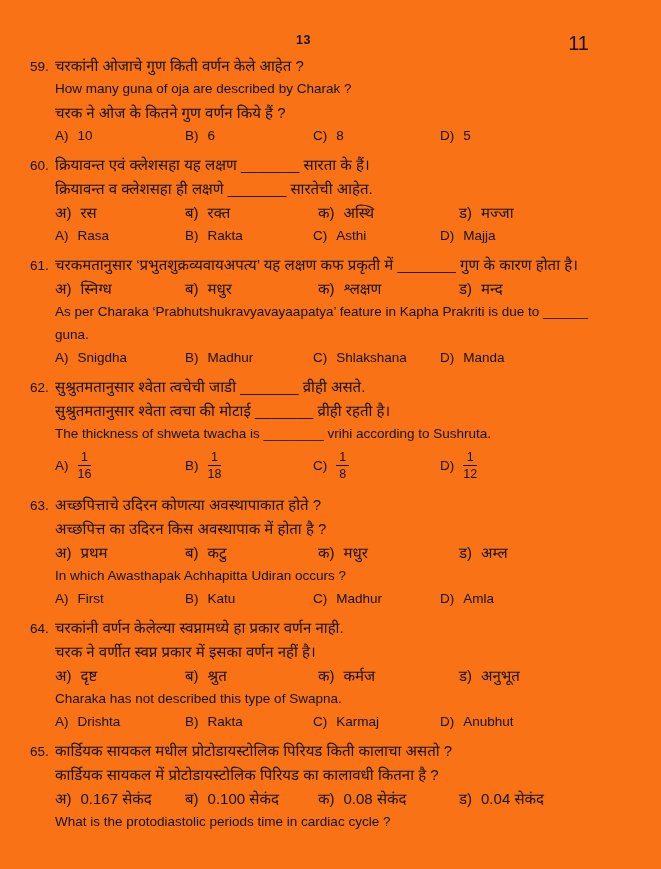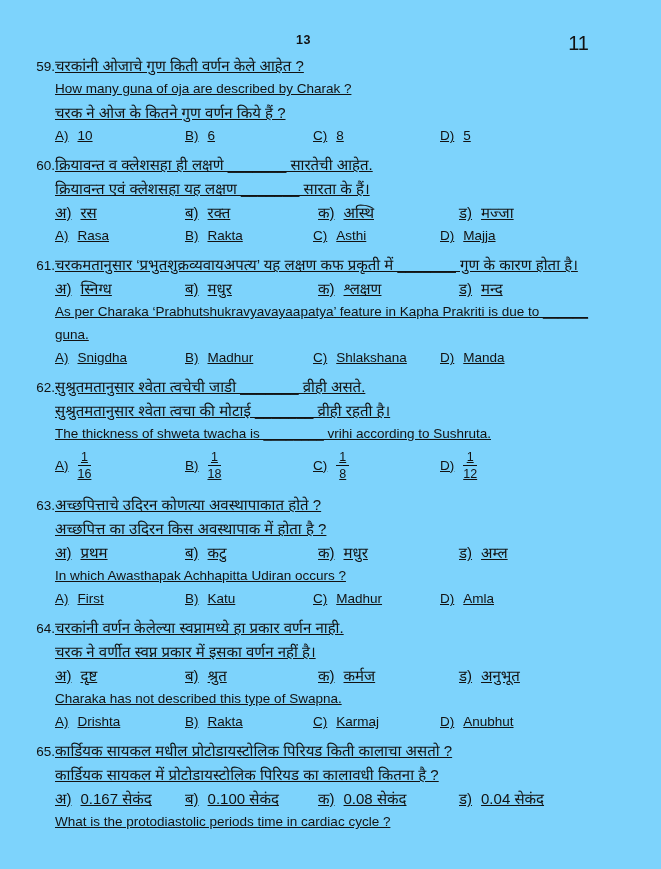--- a/index.html
+++ b/index.html
@@ -1,21 +1,21 @@
 <!DOCTYPE html>
 <html><head>
 <meta charset="utf-8">
 <style>
   html, body { margin: 0; padding: 0; background: #e8e8e8; }
   .page {
     position: relative;
     width: 661px;
     height: 869px;
     margin: 0 auto;
-    background: #7dd3fc;
+    background: #f97316;
     overflow: hidden;
     font-family: "Liberation Sans", "DejaVu Sans", sans-serif;
     color: #121212;
   }
   .page-num-center {
     position: absolute;
     top: 33px;
     left: 296px;
     font-size: 12.5px;
     font-weight: 600;
@@ -38,23 +38,22 @@
     display: flex;
     align-items: flex-start;
     margin-bottom: 5px;
   }
   .qnum {
     flex: none;
     width: 25px;
     font-size: 13.5px;
     line-height: 19px;
     padding-top: 1px;
-    text-align: right;
-  }
-  .qbody { flex: 1; min-width: 0; text-decoration: underline; }
+  }
+  .qbody { flex: 1; min-width: 0; }
   .line {
     line-height: 18px;
     margin-bottom: 5px;
     white-space: nowrap;
   }
   .line.mr, .line.hi { font-size: 15px; line-height: 19px; }
   .line.en { font-size: 13.5px; }
   .opt-row {
     display: grid;
     margin-bottom: 5px;
@@ -118,22 +117,22 @@
             <span class="opt-cell">
               <span class="opt-label">D)</span>
               <span class="opt-text">5</span>
             </span>
           </div>
         </div>
       </div>
       <div class="question">
         <div class="qnum">60.</div>
         <div class="qbody">
+          <div class="line hi">क्रियावन्त एवं क्लेशसहा यह लक्षण _______ सारता के हैं।</div>
           <div class="line mr">क्रियावन्त व क्लेशसहा ही लक्षणे _______ सारतेची आहेत.</div>
-          <div class="line hi">क्रियावन्त एवं क्लेशसहा यह लक्षण _______ सारता के हैं।</div>
           <div class="opt-row dev">
             <span class="opt-cell">
               <span class="opt-label">अ)</span>
               <span class="opt-text">रस</span>
             </span>
             <span class="opt-cell">
               <span class="opt-label">ब)</span>
               <span class="opt-text">रक्त</span>
             </span>
             <span class="opt-cell">

